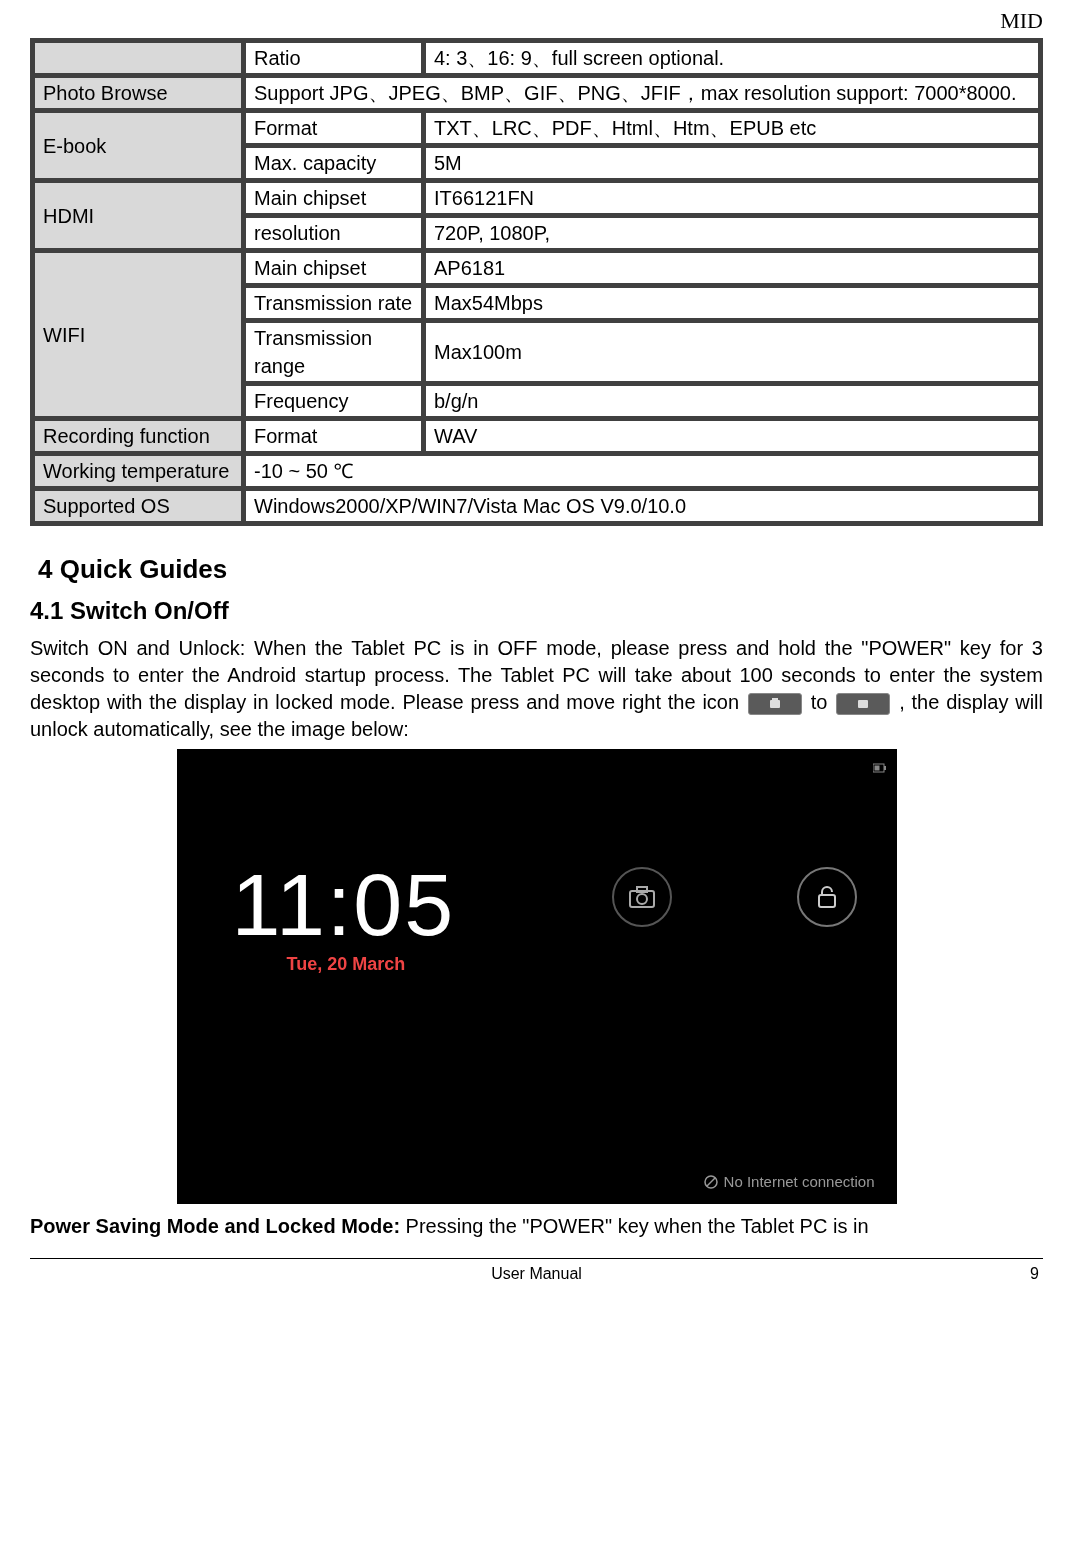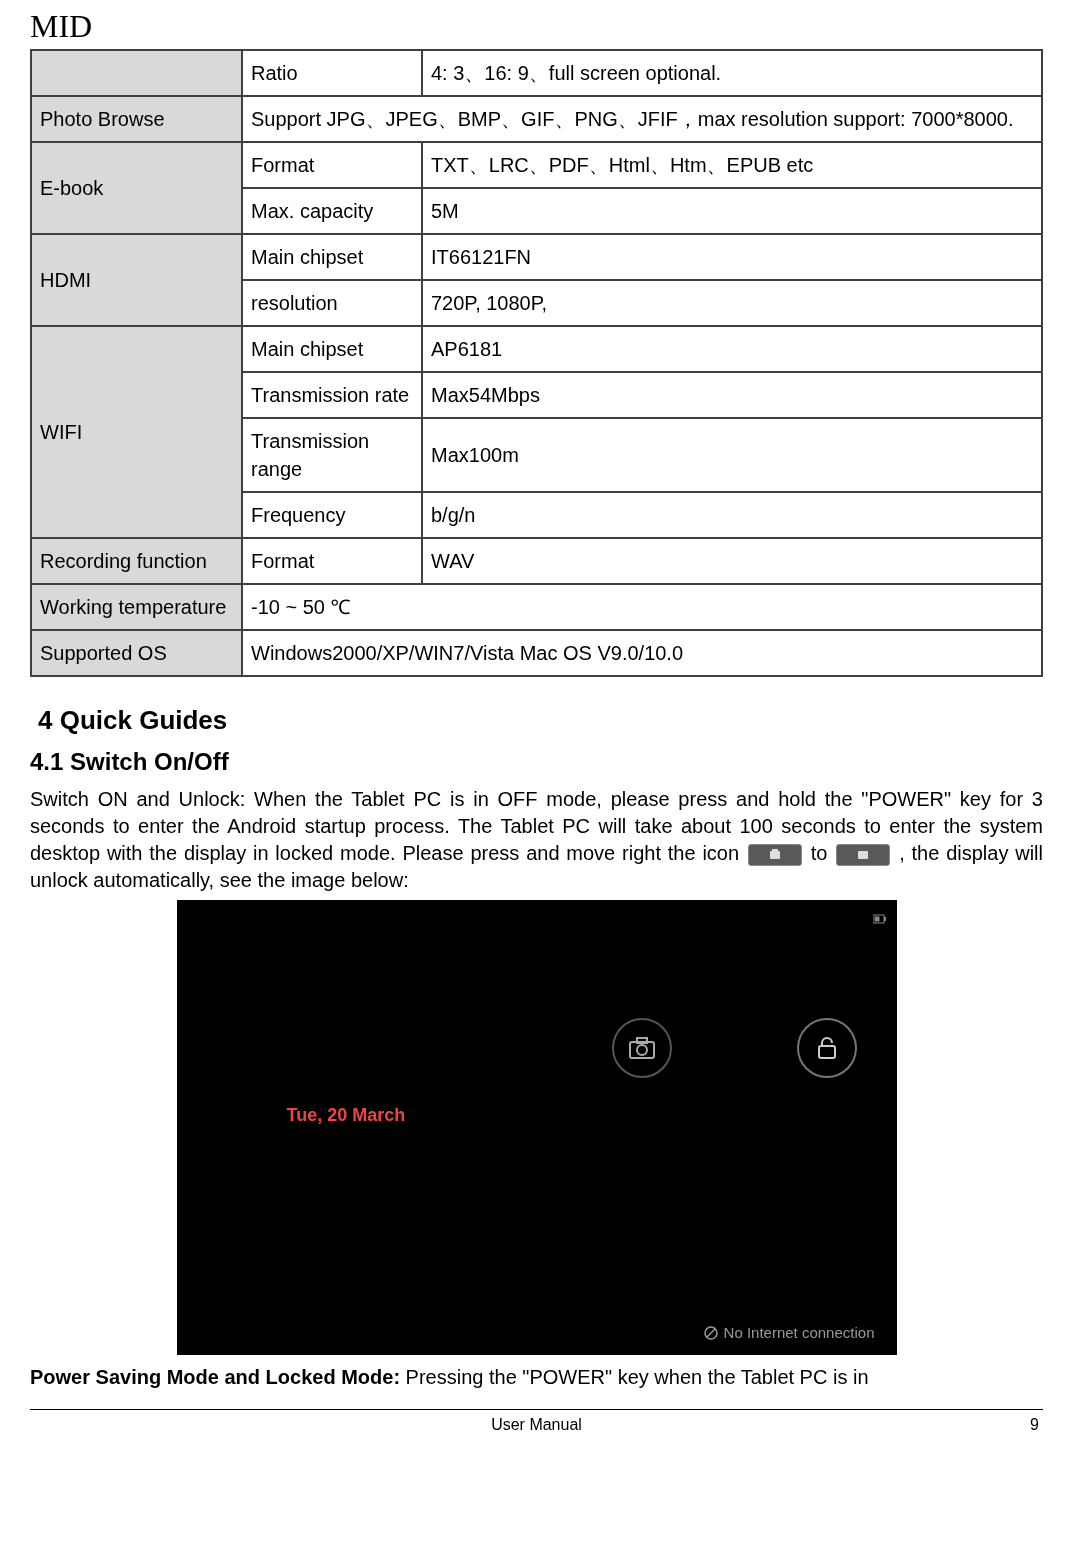--- a/index.html
+++ b/index.html
@@ -10,33 +10,33 @@
     body {
       font-family: Arial, sans-serif;
       background: white;
       width: 1073px;
       margin: 0 auto;
       padding: 0 30px;
       font-size: 20px;
       color: #000;
     }
     .header-title {
-      text-align: left;
+      text-align: right;
       font-family: "Times New Roman", serif;
-      font-size: 32px;
+      font-size: 22px;
       padding: 8px 0 4px 0;
     }
     table.spec {
       width: 100%;
       border-collapse: collapse;
       margin-bottom: 28px;
     }
     table.spec td {
-      border: 2px solid #404040;
-      padding: 8px 8px;
+      border: 5px solid #404040;
+      padding: 1px 8px;
       vertical-align: middle;
       font-size: 20px;
       line-height: 1.4;
     }
     td.cat {
       background: #d9d9d9;
       width: 211px;
     }
     td.sub {
       width: 180px;
@@ -269,20 +269,21 @@
 
 <div class="screenshot-wrap">
   <div class="lockscreen">
     <div class="ls-battery">
       <svg viewBox="0 0 14 10">
           <rect x="0" y="1" width="11" height="8" fill="none" stroke="#888" stroke-width="1"></rect>
           <rect x="11" y="3" width="2" height="4" fill="#888"></rect>
           <rect x="1.5" y="2.5" width="5" height="5" fill="#888"></rect>
         </svg>
     </div>
+    <div class="ls-time">11:05</div>
     <div class="ls-date">Tue, 20 March</div>
     <div class="ls-camera">
       <svg viewBox="0 0 26 22">
           <rect x="1" y="5" width="24" height="16" rx="2" fill="none" stroke="#aaa" stroke-width="2"></rect>
           <circle cx="13" cy="13" r="5" fill="none" stroke="#aaa" stroke-width="2"></circle>
           <rect x="8" y="1" width="10" height="5" fill="none" stroke="#aaa" stroke-width="2"></rect>
         </svg>
     </div>
     <div class="ls-lock">
       <svg viewBox="0 0 22 24">

